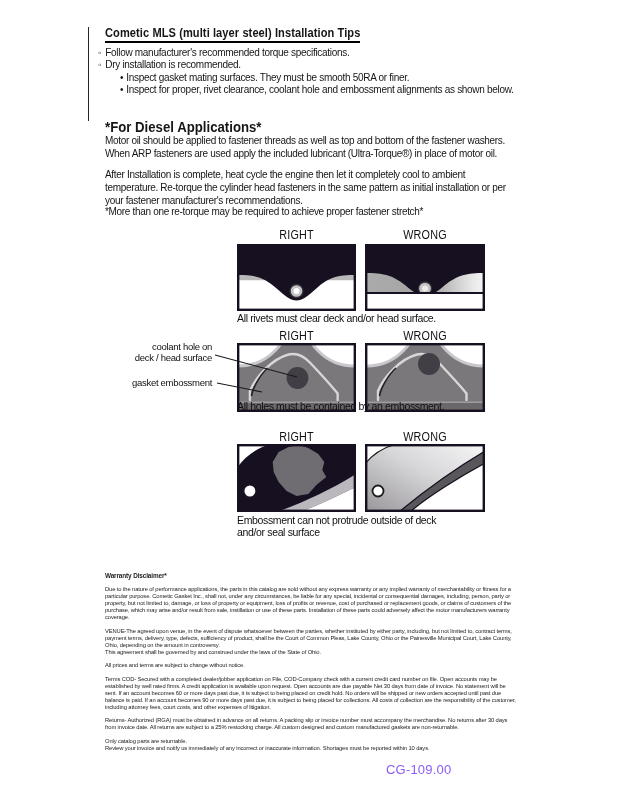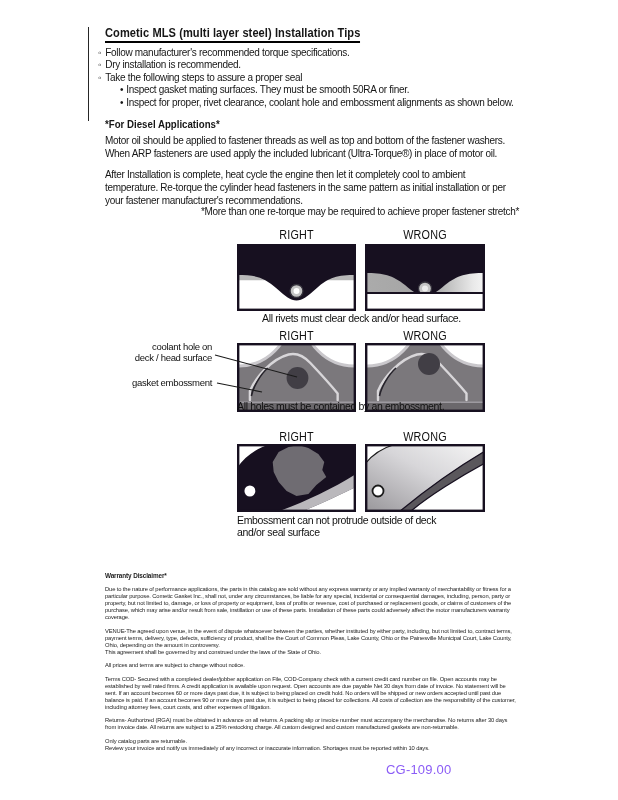--- a/index.html
+++ b/index.html
@@ -11,40 +11,40 @@
 
   .title{left:105px;top:25px;font-size:13.5px;font-weight:bold;white-space:nowrap;text-align:right;}
   .title-inner{display:inline-block;transform:scaleX(.82);transform-origin:0 50%;
                border-bottom:2px solid #000;padding-bottom:1px;letter-spacing:.1px;}
 
   .tips{left:98px;top:47px;width:460px;font-size:10px;letter-spacing:-.3px;line-height:12.4px;}
   .bullet::before{content:"◦";margin-right:4px;font-size:10px;}
   .sub{margin-left:22px;}
   .sub::before{content:"•";margin-right:3px;}
 
-  .diesel-h{left:105px;top:118px;font-size:11px;font-weight:bold;white-space:nowrap;}
+  .diesel-h{left:105px;top:118px;font-size:15px;font-weight:bold;white-space:nowrap;}
   .diesel-h span{display:inline-block;transform:scaleX(.88);transform-origin:0 50%;}
   .para{left:105px;width:414px;font-size:10px;letter-spacing:-.32px;line-height:13px;}
   .p1{top:134px;}
   .p2{top:168px;}
-  .note{top:205px;text-align:right;}
+  .note{top:205px;}
 
   .fig-label{font-size:12px;letter-spacing:.2px;text-align:center;color:#101010;
              transform:scaleX(.9);}
   .lbl-r{left:237px;width:119px;}
   .lbl-w{left:365px;width:120px;}
   .row1-lbl{top:228px;} .row2-lbl{top:329px;} .row3-lbl{top:430px;}
 
   .panel{display:block;}
   .pr1{left:237px;top:244px;} .pw1{left:365px;top:244px;}
   .pr2{left:237px;top:343px;} .pw2{left:365px;top:343px;}
   .pr3{left:237px;top:444px;} .pw3{left:365px;top:444px;}
 
   .caption{left:237px;font-size:10.5px;letter-spacing:-.35px;line-height:11.5px;color:#101010;}
-  .cap1{top:313px;width:240px;margin-left:25px;} .cap2{top:401px;width:240px;} .cap3{top:515px;width:228px;}
+  .cap1{top:313px;width:240px;} .cap2{top:401px;width:240px;} .cap3{top:515px;width:228px;}
 
   .annot{font-size:9.5px;letter-spacing:-.3px;line-height:11px;text-align:right;color:#101010;}
   .annot-coolant{left:100px;top:341px;width:112px;}
   .annot-emboss{left:100px;top:377px;width:112px;}
   .leader-svg{left:105px;top:338px;width:300px;height:90px;z-index:3;pointer-events:none;}
 
   .legal{left:105px;top:572px;width:414px;font-size:5.8px;letter-spacing:-.12px;
          line-height:7px;color:#1c1c1c;}
   .legal-h{font-size:6.4px;font-weight:bold;margin:0 0 7px 0;}
   .legal p{margin:0 0 6.5px 0;}
@@ -59,21 +59,20 @@
 
   <div class="abs edge-line"></div>
 
   <div class="abs title">
     <span class="title-inner">Cometic MLS (multi layer steel) Installation Tips</span>
   </div>
 
   <div class="abs tips">
     <div class="bullet">Follow manufacturer's recommended torque specifications.</div>
     <div class="bullet">Dry installation is recommended.</div>
-    <div class="bullet">Take the following steps to assure a proper seal</div>
     <div class="sub">Inspect gasket mating surfaces.  They must be smooth 50RA or finer.</div>
     <div class="sub">Inspect for proper, rivet clearance, coolant hole and embossment alignments as shown below.</div>
   </div>
 
   <div class="abs diesel-h">
     <span>*For Diesel Applications*</span>
   </div>
   <div class="abs para p1">Motor oil should be applied to fastener threads as well as top and bottom of the fastener washers. When ARP fasteners are used apply the included lubricant (Ultra-Torque®) in place of motor oil.</div>
   <div class="abs para p2">After Installation is complete, heat cycle the engine then let it completely cool to ambient temperature. Re-torque the cylinder head fasteners in the same pattern as initial installation or per your fastener manufacturer's recommendations.</div>
   <div class="abs para note">*More than one re-torque may be required to achieve proper fastener stretch*</div>

